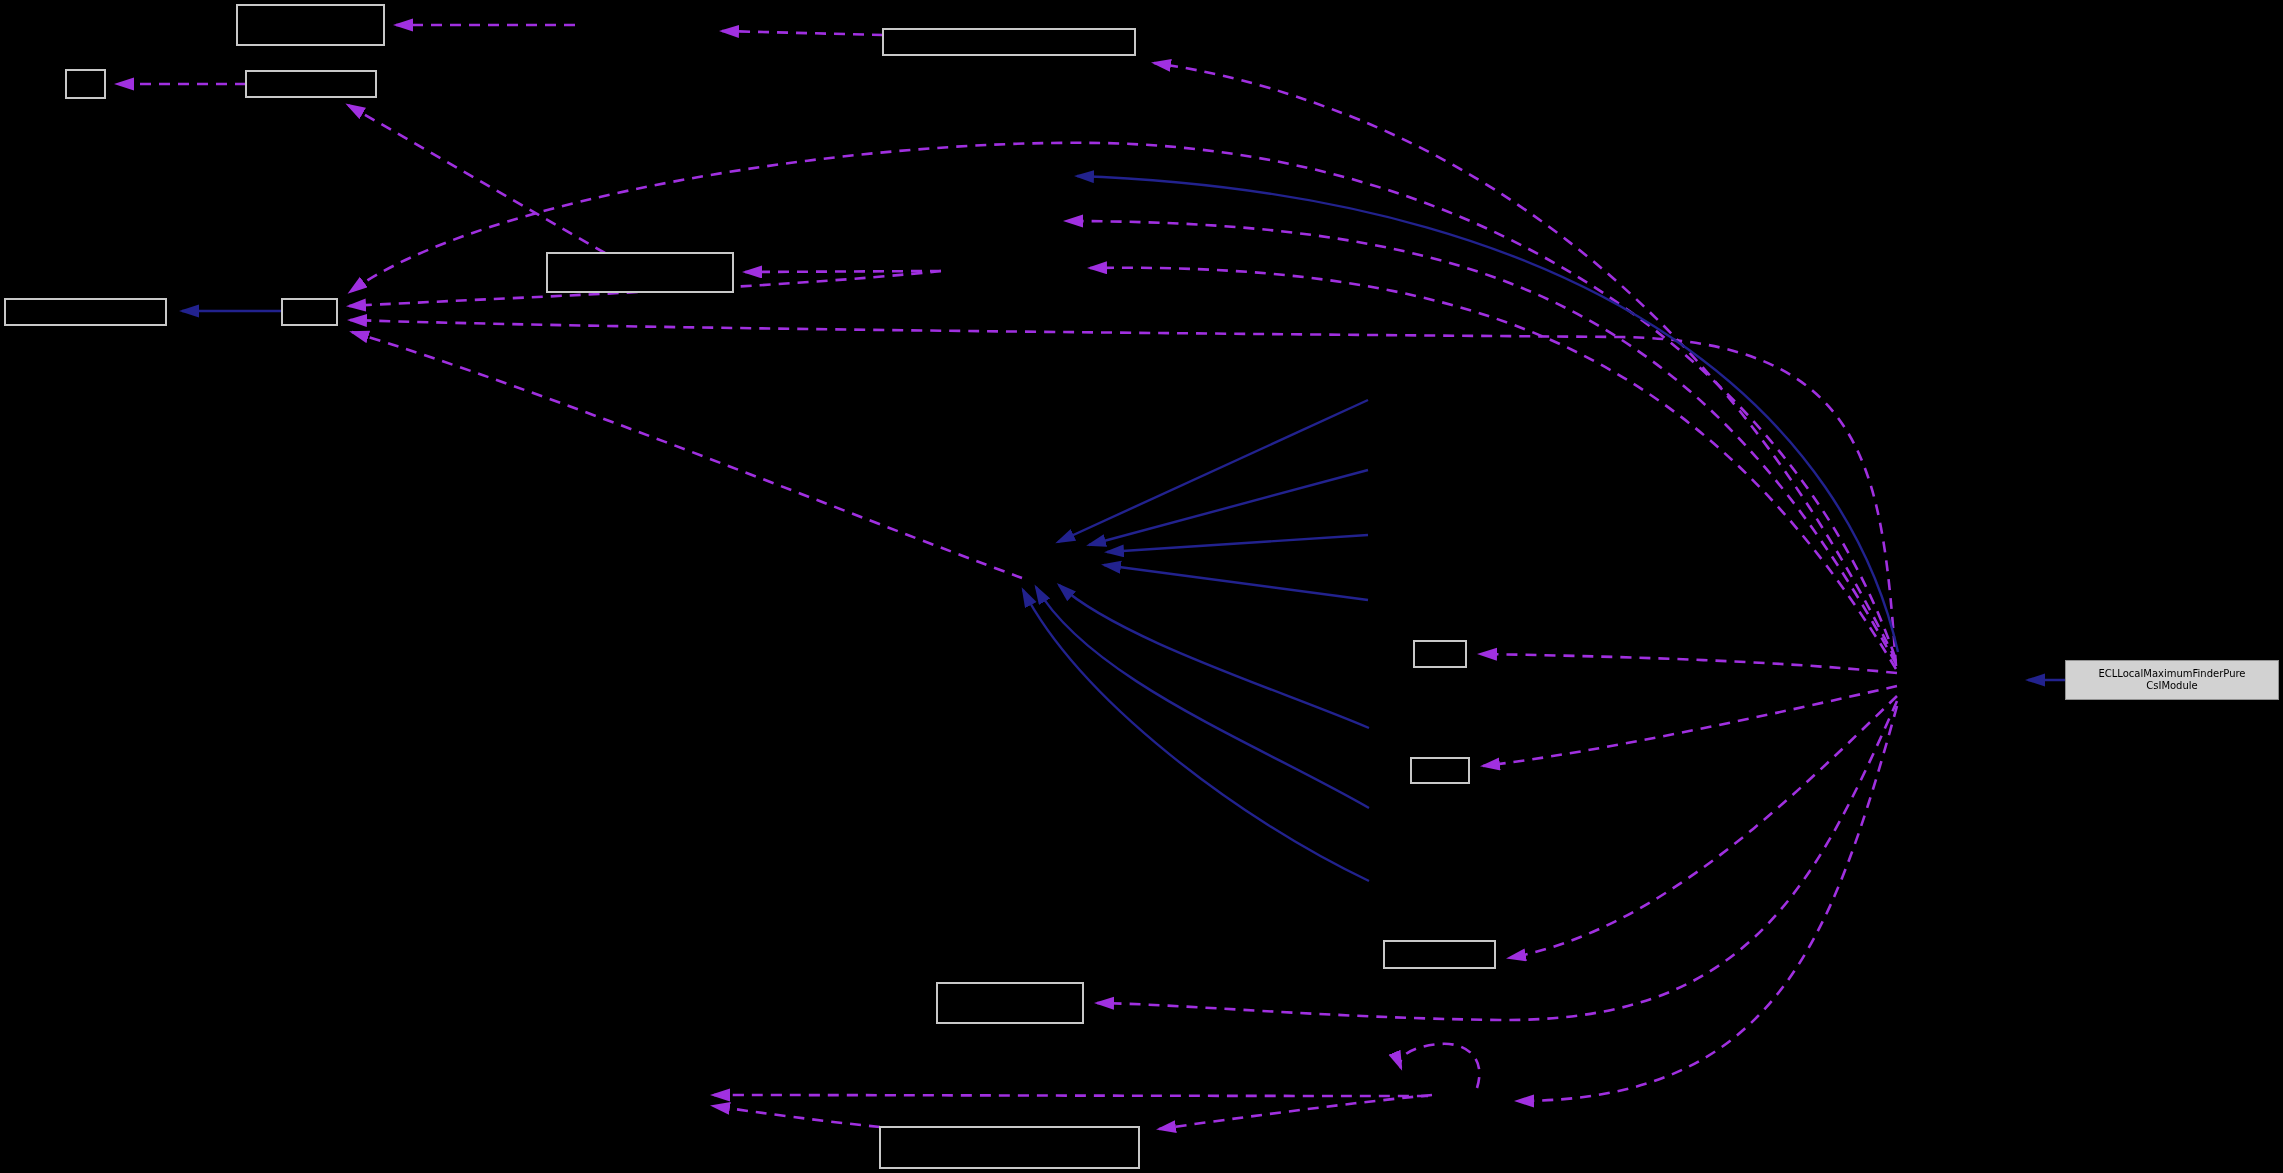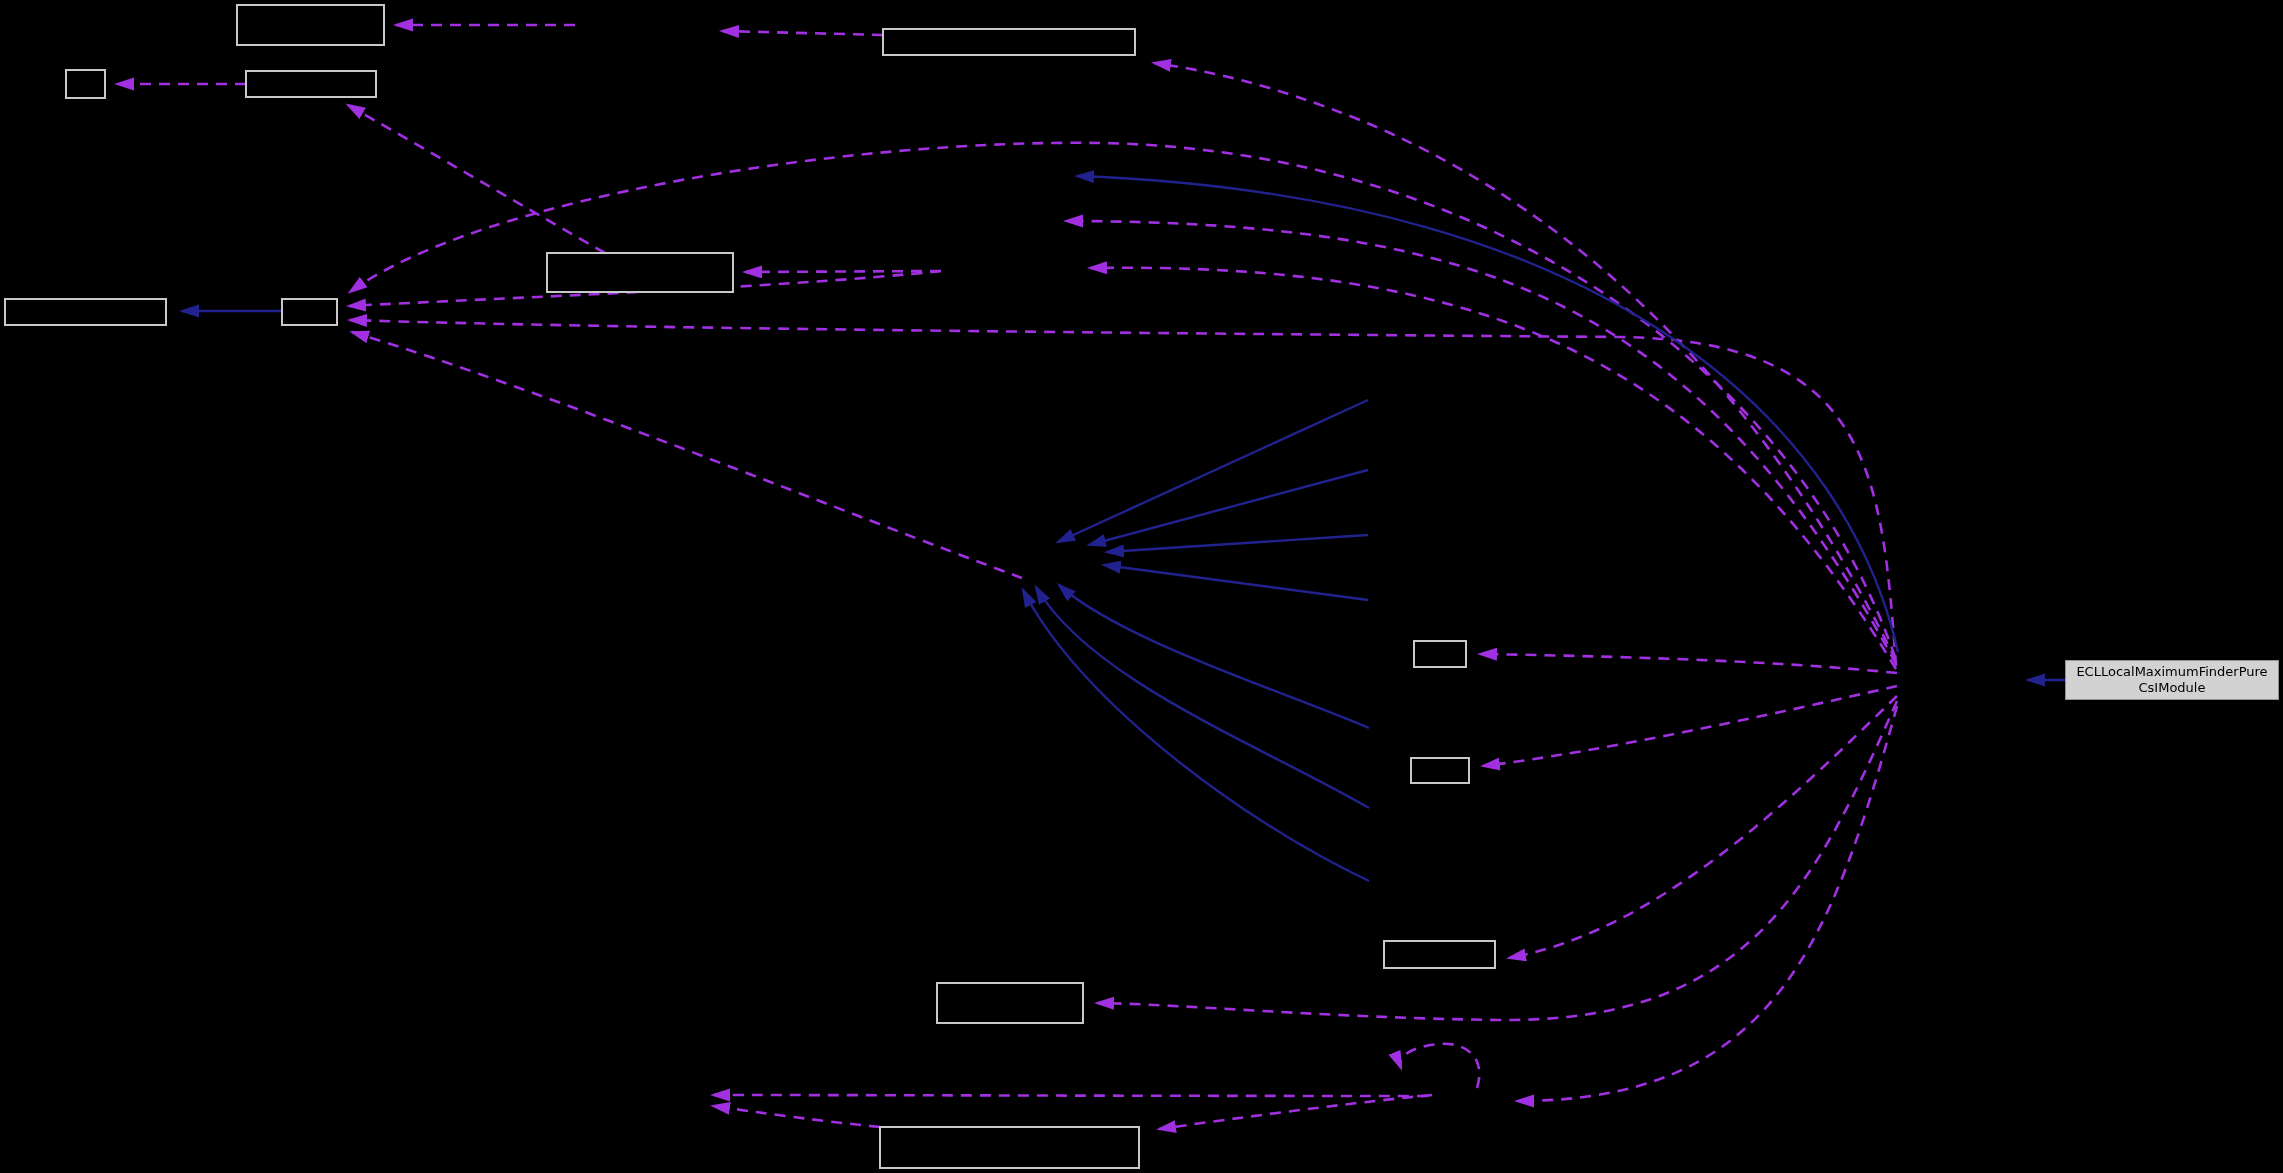--- a/index.html
+++ b/index.html
@@ -22,21 +22,21 @@
   .ep{fill:none;stroke:var(--edge-dashed);stroke-width:2.6;stroke-dasharray:11 8;}
   .es{fill:none;stroke:var(--edge-solid);stroke-width:2.4;}
   .arrow-purple{fill:var(--edge-dashed);}
   .arrow-blue{fill:var(--edge-solid);}
   #highlight-node{
     position:absolute;left:2065px;top:660px;width:214px;height:40px;
     background:var(--highlight-fill);
     border:1.5px solid var(--highlight-border);
     box-sizing:border-box;
     display:flex;flex-direction:column;justify-content:center;align-items:center;
-    color:var(--highlight-text);font-size:13px;line-height:1.25;
+    color:var(--highlight-text);font-size:10px;line-height:1.25;
     text-align:center;white-space:nowrap;
   }
 </style>
 </head>
 <body>
 
 <svg id="graph-canvas" viewBox="0 0 2283 1173" xmlns="http://www.w3.org/2000/svg">
   <defs>
     <marker id="ah-p" markerUnits="userSpaceOnUse" markerWidth="22" markerHeight="15" refX="17" refY="6.5" orient="auto">
       <path class="arrow-purple" d="M 0 0 L 20 6.5 L 0 13 z"></path>

